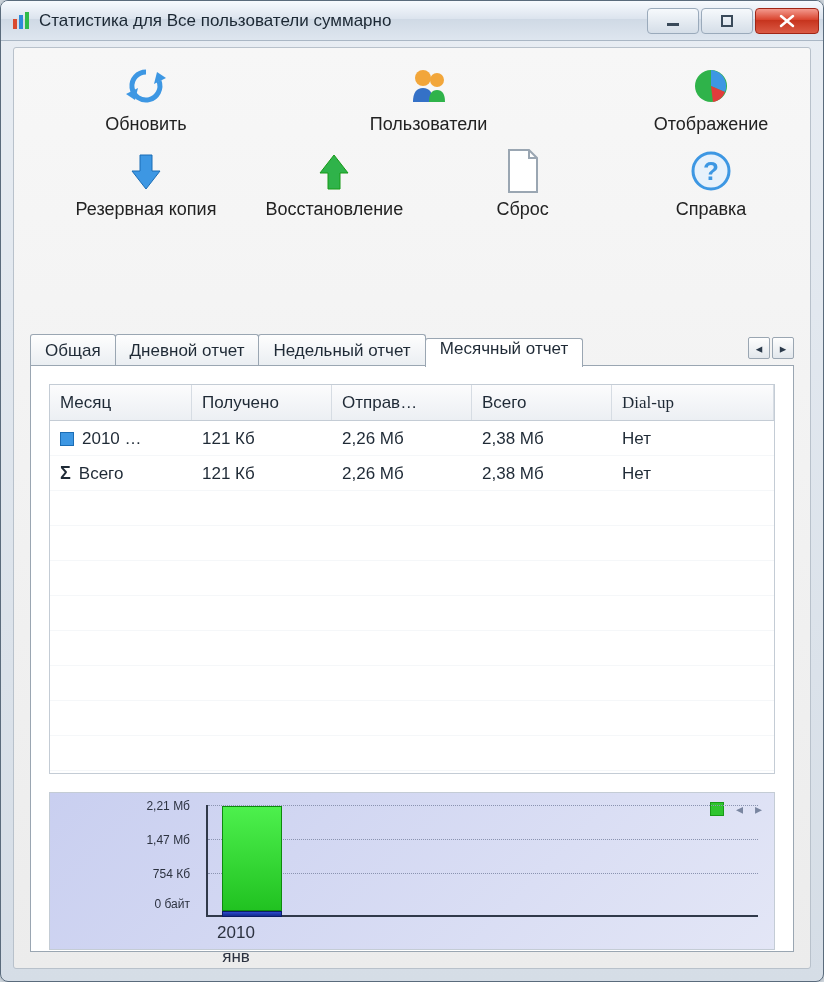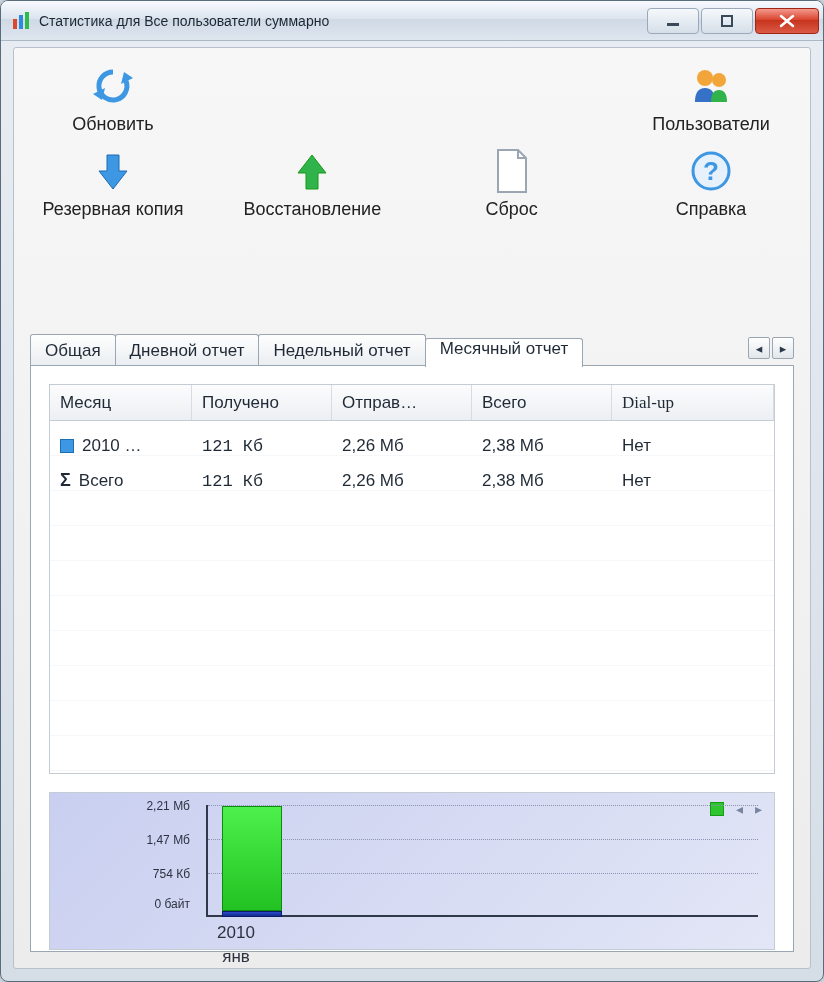--- a/index.html
+++ b/index.html
@@ -24,35 +24,35 @@
   .titlebar {
     height: 40px;
     display: flex;
     align-items: center;
     padding: 0 4px 0 10px;
     background: linear-gradient(#f7fafe,#dce4ee 45%,#cfd9e5 46%,#dee6ef);
     border-bottom: 1px solid #aab7c5;
     border-radius: 7px 7px 0 0;
   }
   .titlebar .icon { width:20px;height:20px;margin-right:8px; }
-  .titlebar .title { flex:1; color:#1b2733; font-size:14px; }
+  .titlebar .title { flex:1; color:#1b2733; font-size:17px; }
   .winbtns { display:flex; gap:2px; }
   .winbtn {
     width:52px;height:26px;border-radius:4px;
     background:linear-gradient(#f6f9fc,#d5dee8);
     border:1px solid #9aaabb; display:flex;align-items:center;justify-content:center;
     color:#3a4a5a;
   }
   .winbtn.close { width:64px; background:linear-gradient(#f39a8e,#d9442e 45%,#c6331d 46%,#db5a45); border-color:#a02515; color:#fff; }
   .client {
     position:absolute; left:12px; right:12px; top:46px; bottom:12px;
     background:linear-gradient(#f7f7f7,#ececec);
     border:1px solid #b8c1cb; border-radius:3px;
   }
-  .toolbar { padding:14px 14px 6px; }
+  .toolbar { padding:14px 14px 6px;margin-left:33px; }
   .tool-row { display:flex; justify-content:space-between; margin-bottom:12px; }
   .tool {
     width:170px; text-align:center; color:#222; font-size:18px;
     display:flex; flex-direction:column; align-items:center; gap:4px;
   }
   .tool .ticon { width:48px; height:48px; display:flex;align-items:center;justify-content:center; }
   .tabs-wrap { position:absolute; left:16px; right:16px; top:282px; bottom:16px;}
   .tabstrip { display:flex; align-items:flex-end; height:36px; position:relative; }
   .tab {
     border:1px solid #9aa6b2; border-bottom:none;
@@ -74,24 +74,24 @@
   .grid {
     border:1px solid #c4ccd5; background:#fff; height:390px; position:relative;
   }
   .grid-header { display:flex; height:36px; background:linear-gradient(#fcfcfd,#eceff3);
     border-bottom:1px solid #c4ccd5; }
   .gcol { border-right:1px solid #d6dce3; padding:8px 10px; font-size:17px; color:#1f2a36; }
   .c0{width:142px;} .c1{width:140px;} .c2{width:140px;} .c3{width:140px;} .c4{flex:1;font-family:Liberation Serif, serif;}
   .grid-body { position:absolute; top:36px; bottom:0; left:0; right:0; overflow:hidden;
     background: repeating-linear-gradient(to bottom,#fff 0,#fff 34px,#f5f7f9 34px,#f5f7f9 35px);
   }
-  .grow { display:flex; height:35px; align-items:flex-end; font-size:17px; color:#1f2a36;}
+  .grow { display:flex; height:35px; align-items:center; font-size:17px; color:#1f2a36;}
   .grow > div { padding:0 10px; }
   .rc0{width:142px; display:flex;align-items:center;gap:8px;}
-  .rc1{width:140px;font-family:Liberation Mono, monospace;} .rc2{width:140px;} .rc3{width:140px;} .rc4{flex:1;}
+  .rc1{width:140px;} .rc2{width:140px;} .rc3{width:140px;} .rc4{flex:1;}
   .sq { width:14px;height:14px;background:#3d97e3;border:1px solid #1b6db5; }
   .sigma { font-size:18px; font-weight:bold; }
   .chart-frame {
     margin-top:18px; height:158px; border:1px solid #c4ccd5;
     background:linear-gradient(135deg,#c9cff0,#e3e6f6); position:relative;
   }
   .chart-legend { position:absolute; right:12px; top:8px; display:flex; align-items:center; gap:12px; }
   .chart-legend .leg-sq { width:14px;height:14px;background:#2ec52e;border:1px solid #179a17; }
   .chart-legend .tri { font-size:14px; color:#7985a0; }
   .chart-plot { position:absolute; left:156px; right:16px; top:12px; bottom:32px; }
@@ -154,20 +154,30 @@
         <div class="tool">
           <span class="ticon">
               <svg width="44" height="44" viewBox="0 0 44 44">
                 <circle cx="16" cy="14" r="8" fill="#f2a63a"></circle>
                 <path d="M6 38 q0 -14 10 -14 t10 14 z" fill="#3471c7"></path>
                 <circle cx="30" cy="16" r="7" fill="#f2a63a"></circle>
                 <path d="M22 38 q0 -12 8 -12 t8 12 z" fill="#2fb34a"></path>
               </svg>
             </span>
           <span>Пользователи</span>
+        </div>
+        <div class="tool">
+          <span class="ticon">
+              <svg width="44" height="44" viewBox="0 0 44 44">
+                <circle cx="22" cy="22" r="16" fill="#2fb34a"></circle>
+                <path d="M22 22 L22 6 A16 16 0 0 1 36 28 Z" fill="#3d97e3"></path>
+                <path d="M22 22 L36 28 A16 16 0 0 1 24 38 Z" fill="#e23c3c"></path>
+              </svg>
+            </span>
+          <span>Отображение</span>
         </div>
       </div>
       <div class="tool-row">
         <div class="tool">
           <span class="ticon">
               <svg width="44" height="44" viewBox="0 0 44 44">
                 <path d="M16 6 h12 v16 h8 L22 40 8 22 h8 z" fill="#3d97e3" stroke="#1b6db5" stroke-width="1"></path>
               </svg>
             </span>
           <span>Резервная копия</span>

